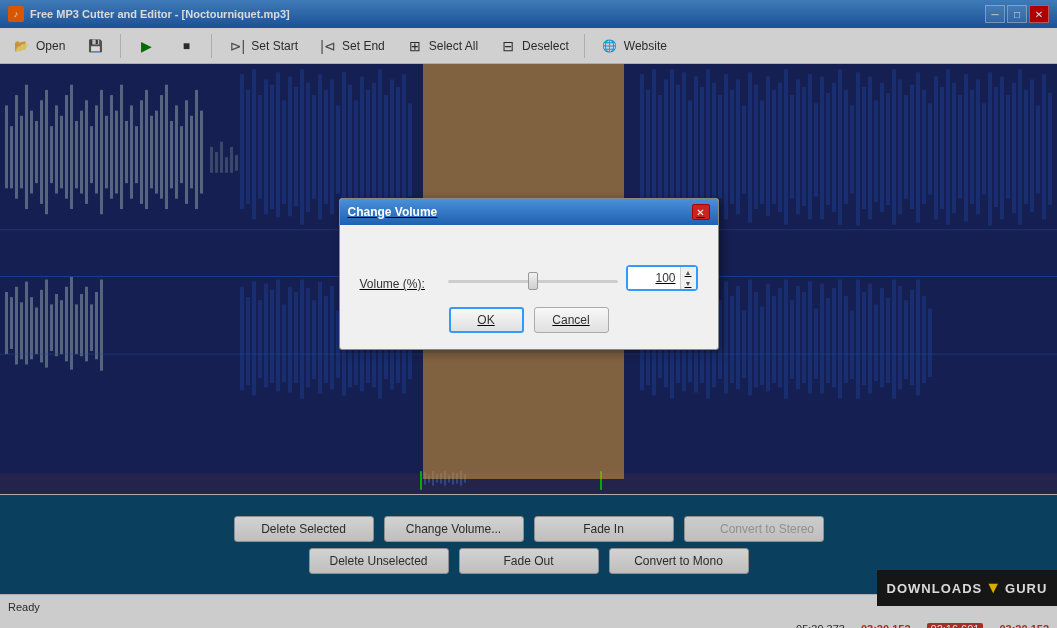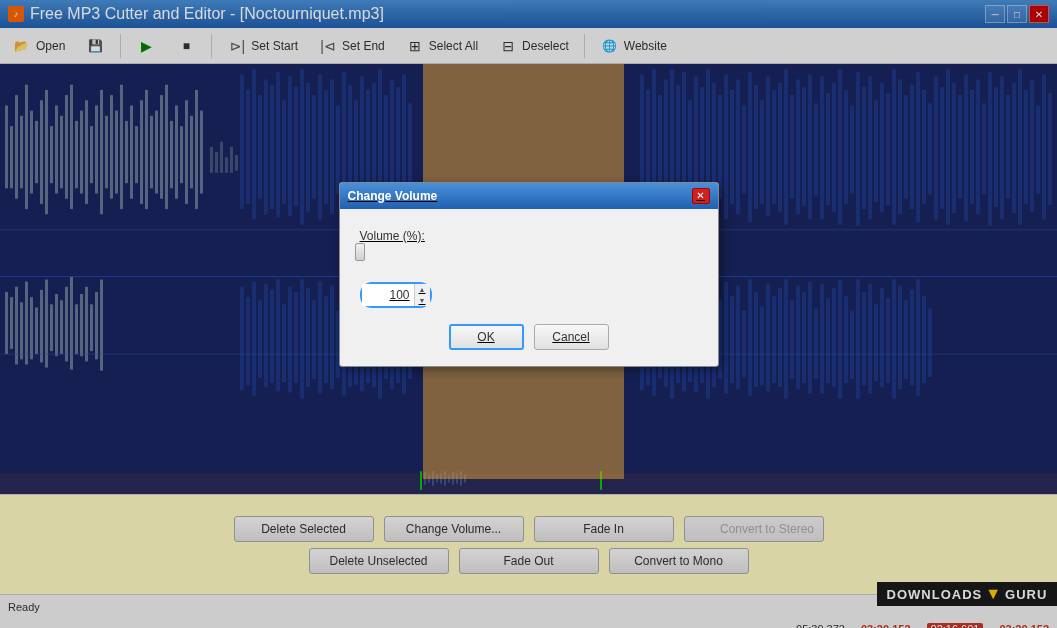--- a/index.html
+++ b/index.html
@@ -35,21 +35,22 @@
       background: #ff6600;
       border-radius: 2px;
       display: flex;
       align-items: center;
       justify-content: center;
       font-size: 9px;
       color: white;
       font-weight: bold;
     }
     .title-bar-text {
-      font-size: 16px;
+      font-size: 11px;
+      font-weight: bold;
     }
     .title-bar-controls {
       display: flex;
       gap: 2px;
     }
     .title-btn {
       width: 20px;
       height: 18px;
       border: 1px solid rgba(255,255,255,0.4);
       background: rgba(255,255,255,0.1);
@@ -120,21 +121,21 @@
       top: 0;
       left: 40%;
       width: 19%;
       height: calc(100% - 15px);
       background: rgba(255, 180, 60, 0.55);
       z-index: 1;
     }
 
     
     .controls-area {
-      background: #fef9c3;
+      background: #0c4a6e;
       border-top: 1px solid #ccc;
       height: 100px;
       display: flex;
       flex-direction: column;
       justify-content: center;
       align-items: center;
       gap: 6px;
       padding: 6px;
     }
     .controls-row {
@@ -237,24 +238,23 @@
       display: flex;
       align-items: center;
       justify-content: center;
       border-radius: 2px;
     }
     .dialog-body {
       padding: 20px 20px 16px;
     }
     .dialog-row {
       display: flex;
-      align-items: flex-start;
+      align-items: flex-end;
       gap: 8px;
       margin-bottom: 16px;
-      flex-direction: column;
     }
     .dialog-label {
       font-size: 12px;
       color: #333;
       min-width: 80px;
     }
     .slider-container {
       flex: 1;
       position: relative;
       height: 20px;
@@ -277,21 +277,21 @@
       height: 18px;
       background: linear-gradient(to bottom, #f0f0f0, #d0d0d0);
       border: 1px solid #999;
       border-radius: 2px;
       cursor: pointer;
     }
     .volume-input-group {
       display: flex;
       align-items: center;
       border: 2px solid #3399ff;
-      border-radius: 12px;
+      border-radius: 4px;
       margin-top: 20px;
     }
     .volume-input {
       width: 52px;
       height: 22px;
       border: none;
       outline: none;
       background: white;
       text-align: right;
       padding: 0 4px;
@@ -341,21 +341,21 @@
       width: 100%;
       height: 100%;
     }
 
     
     .watermark {
       position: absolute;
       bottom: 22px;
       right: 0;
       width: 180px;
-      height: 24px;
+      height: 36px;
       background: #1a1a1a;
       display: flex;
       align-items: center;
       justify-content: center;
       z-index: 50;
     }
     .watermark-text {
       color: white;
       font-size: 13px;
       font-weight: bold;

